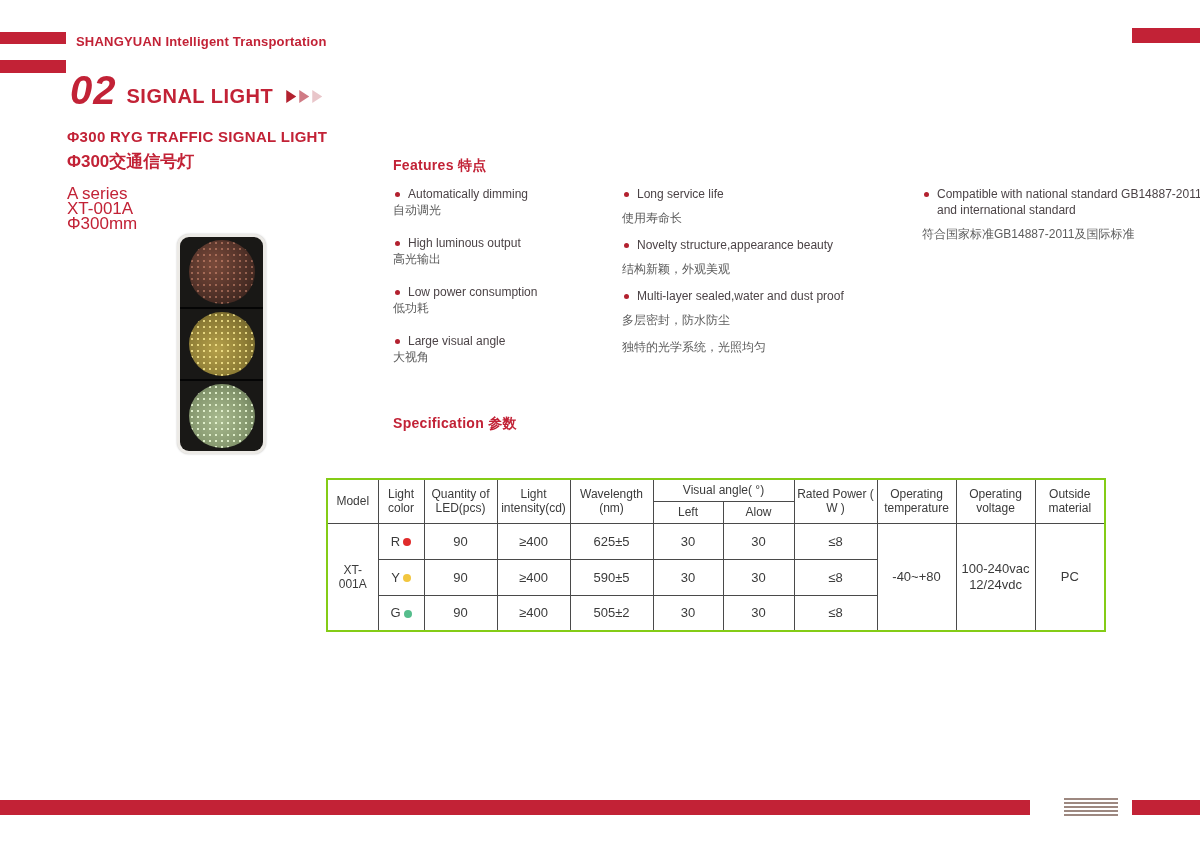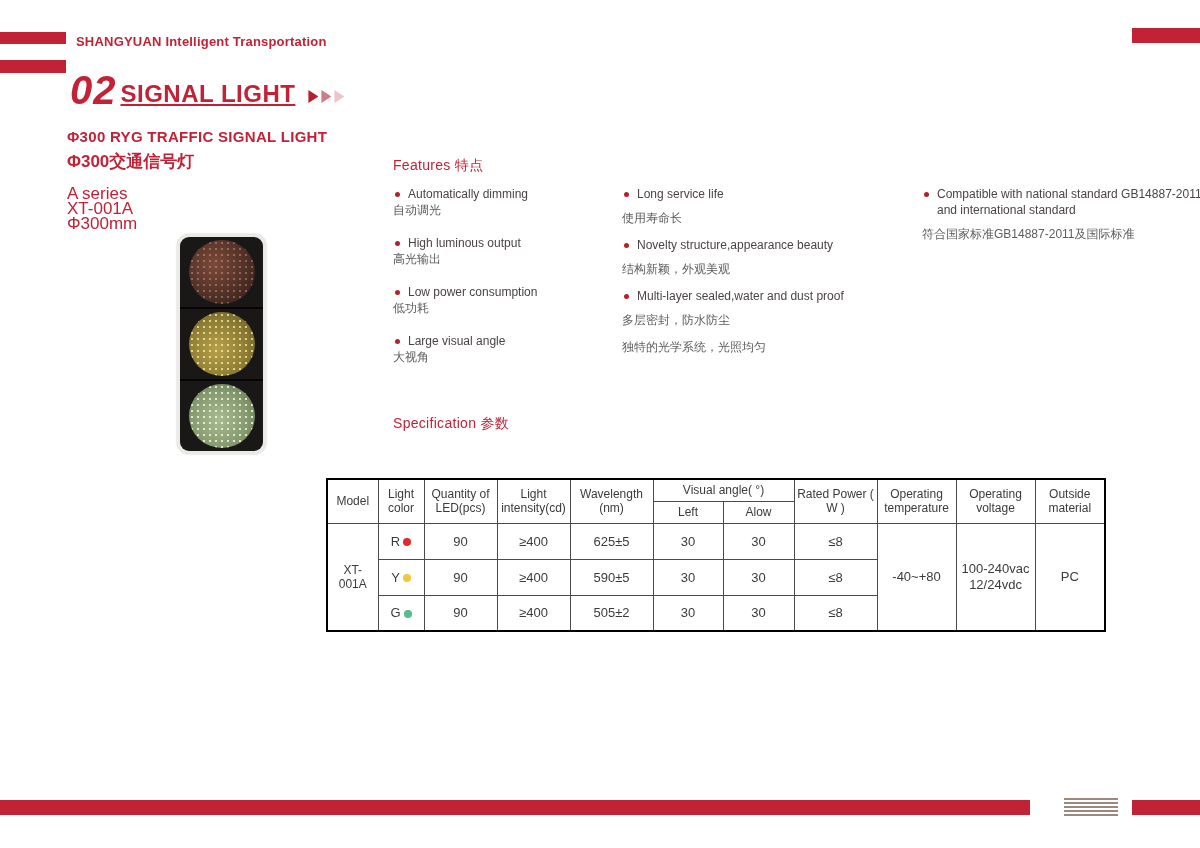--- a/index.html
+++ b/index.html
@@ -19,21 +19,21 @@
   .bar-br  { left:1132px; top:800px; width:68px; height:15px; }
   .lines-icon {
     left:1064px; top:798px; width:54px; height:19px;
     background: repeating-linear-gradient(to bottom, #9d8880 0 2px, #ffffff 2px 4px);
   }
 
   
   .brand { left:76px; top:34px; font-size:13px; font-weight:bold; color:#c22236; letter-spacing:0.2px; }
   .section-head { left:70px; top:72px; display:flex; align-items:flex-end; color:#c22236; }
   .section-num { font-size:40px; font-weight:bold; font-style:italic; line-height:0.9; letter-spacing:1px; }
-  .section-title { font-size:24px; font-weight:bold; letter-spacing:0.5px; margin-left:4px;text-decoration:underline; }
+  .section-title { font-size:20px; font-weight:bold; letter-spacing:0.5px; margin-left:10px; }
   .arrows { display:flex; align-items:center; margin:0 0 5px 10px; }
   .tri { width:10px; height:13px; margin-left:3px;
          clip-path: polygon(0 0, 100% 50%, 0 100%); }
 
   .prod-title-en { left:67px; top:128px; font-size:15px; font-weight:bold; color:#c22236; letter-spacing:0.3px; }
   .prod-title-cn { left:67px; top:150px; font-size:17px; font-weight:bold; color:#c22236;text-align:center; }
   .series { left:67px; top:186px; font-size:17px; color:#c22236; line-height:15px; }
 
   
   .tl-frame { left:177px; top:234px; width:89px; height:220px;
@@ -55,37 +55,37 @@
       radial-gradient(circle at 42% 58%, #b5a04a 0%, #8d7c35 55%, #5f5526 100%);
     background-size: 6px 6px, 100% 100%;
   }
   .lens-green {
     background-image: radial-gradient(rgba(240,255,220,0.80) 1px, transparent 1.5px),
       radial-gradient(circle at 45% 55%, #a9bb90 0%, #879970 55%, #5f7050 100%);
     background-size: 6px 6px, 100% 100%;
   }
 
   
-  .feat-heading, .spec-heading { font-size:14px; font-weight:normal; color:#c22236; letter-spacing:0.3px;text-align:right; }
+  .feat-heading, .spec-heading { font-size:14px; font-weight:bold; color:#c22236; letter-spacing:0.3px;text-align:right; }
   .feat-heading { left:393px; top:157px; }
   .spec-heading { left:393px; top:415px; }
   .features { left:393px; top:186px; display:grid; grid-template-columns:217px 288px 300px; column-gap:12px; }
   .feat-item { margin-bottom:11px; }
   .feat-en { display:flex; font-size:12px; color:#4b4346; line-height:16px; }
   .bullet { width:5px; height:5px; border-radius:50%; background:#b3212f; margin:6px 8px 0 2px; flex:0 0 5px; }
   .feat-cn { font-size:12px; color:#5d5d5d; line-height:16px; margin:8px 0 0 0; }
   .col1 .feat-item { margin-bottom:17px; }
   .col1 .feat-cn { margin-top:0; }
 
   
   .spec-table-wrap { left:326px; top:478px; }
   table.spec { border-collapse:collapse; table-layout:fixed; width:778px;
     font-size:13px; color:#3b3b3b; }
   table.spec th, table.spec td { border:1px solid #4a4a4a; text-align:center; vertical-align:middle; padding:1px 2px; }
-  table.spec { border:2px solid #000000; }
+  table.spec { border:2px solid #84cc16; }
   table.spec th { font-weight:normal; font-size:12px; line-height:14px; height:22px; }
   table.spec td { height:36px; }
   .voltage-cell { white-space:pre-line; line-height:16px; }
   .color-cell { white-space:nowrap; }
   .dot { display:inline-block; width:8px; height:8px; border-radius:50%; margin-left:3px; vertical-align:middle; }
 </style>
 </head>
 <body>
 
 <div id="page">

